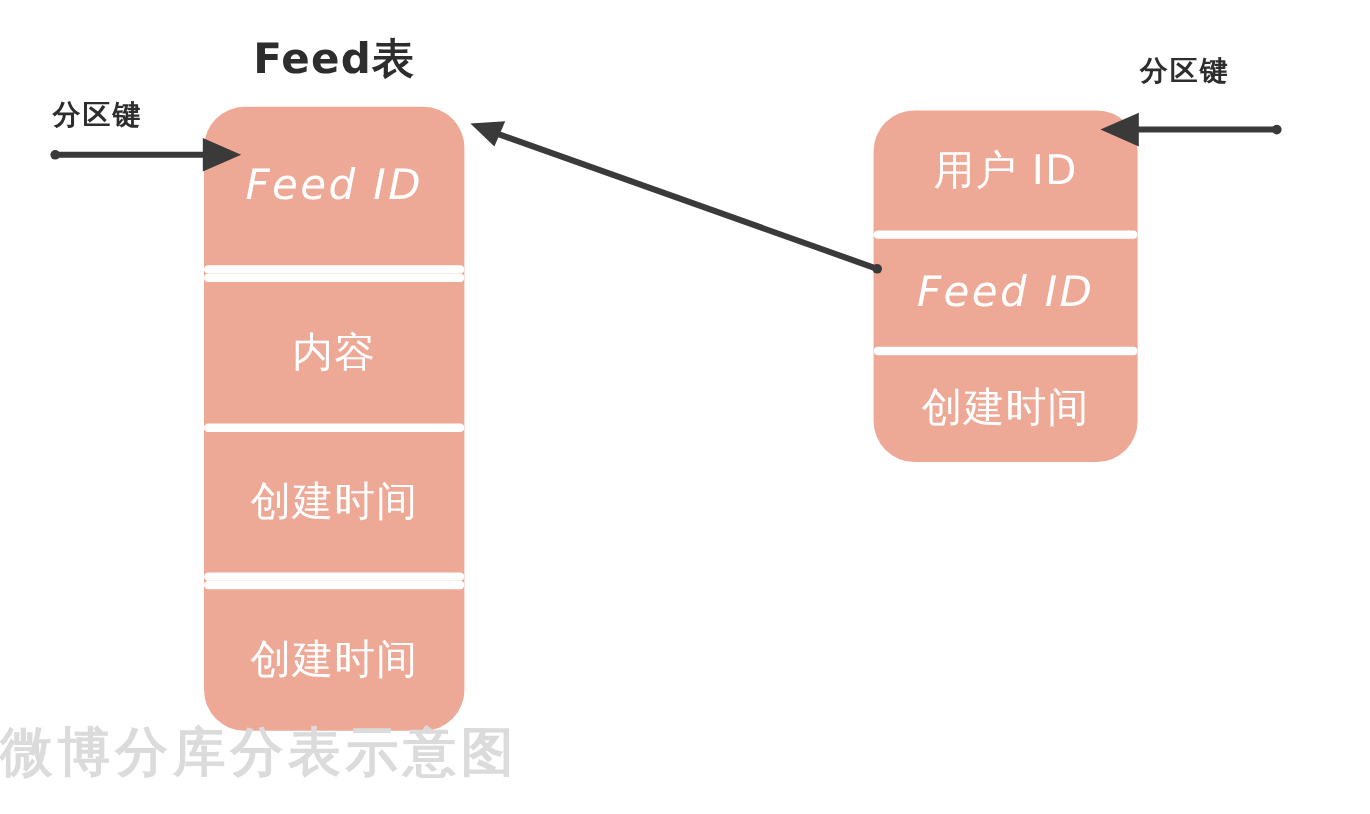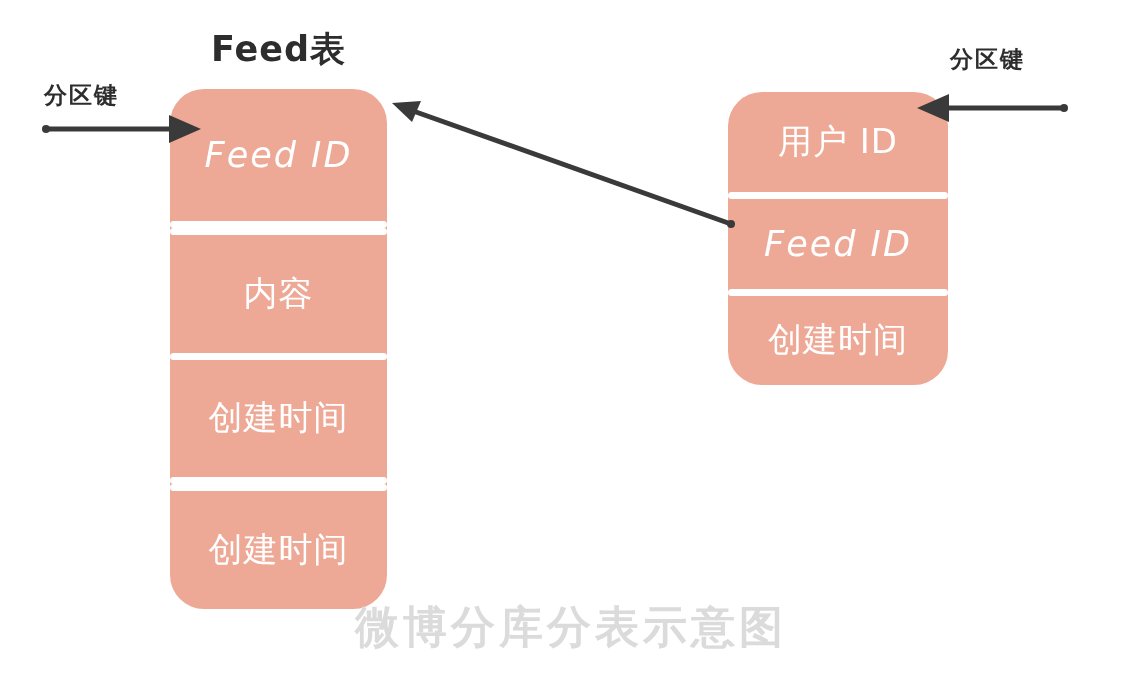--- a/index.html
+++ b/index.html
@@ -76,21 +76,21 @@
   }
   #pk-left-label  { left: 44px;  top: 80px; }
   #pk-right-label { left: 950px; top: 44px; }
   #relation-label { left: 479px; top: 189px; font-size: 37px; }
 
   #caption {
     position: absolute;
     left: 0;
     top: 598px;
     width: 100%;
-    text-align: center;
+    text-align: left;
     color: #DBDBDB;
     font-size: 44px;
     font-weight: 700;
     letter-spacing: 4px;
     white-space: nowrap;
   }
 
   
   #arrow-layer {
     position: absolute;

